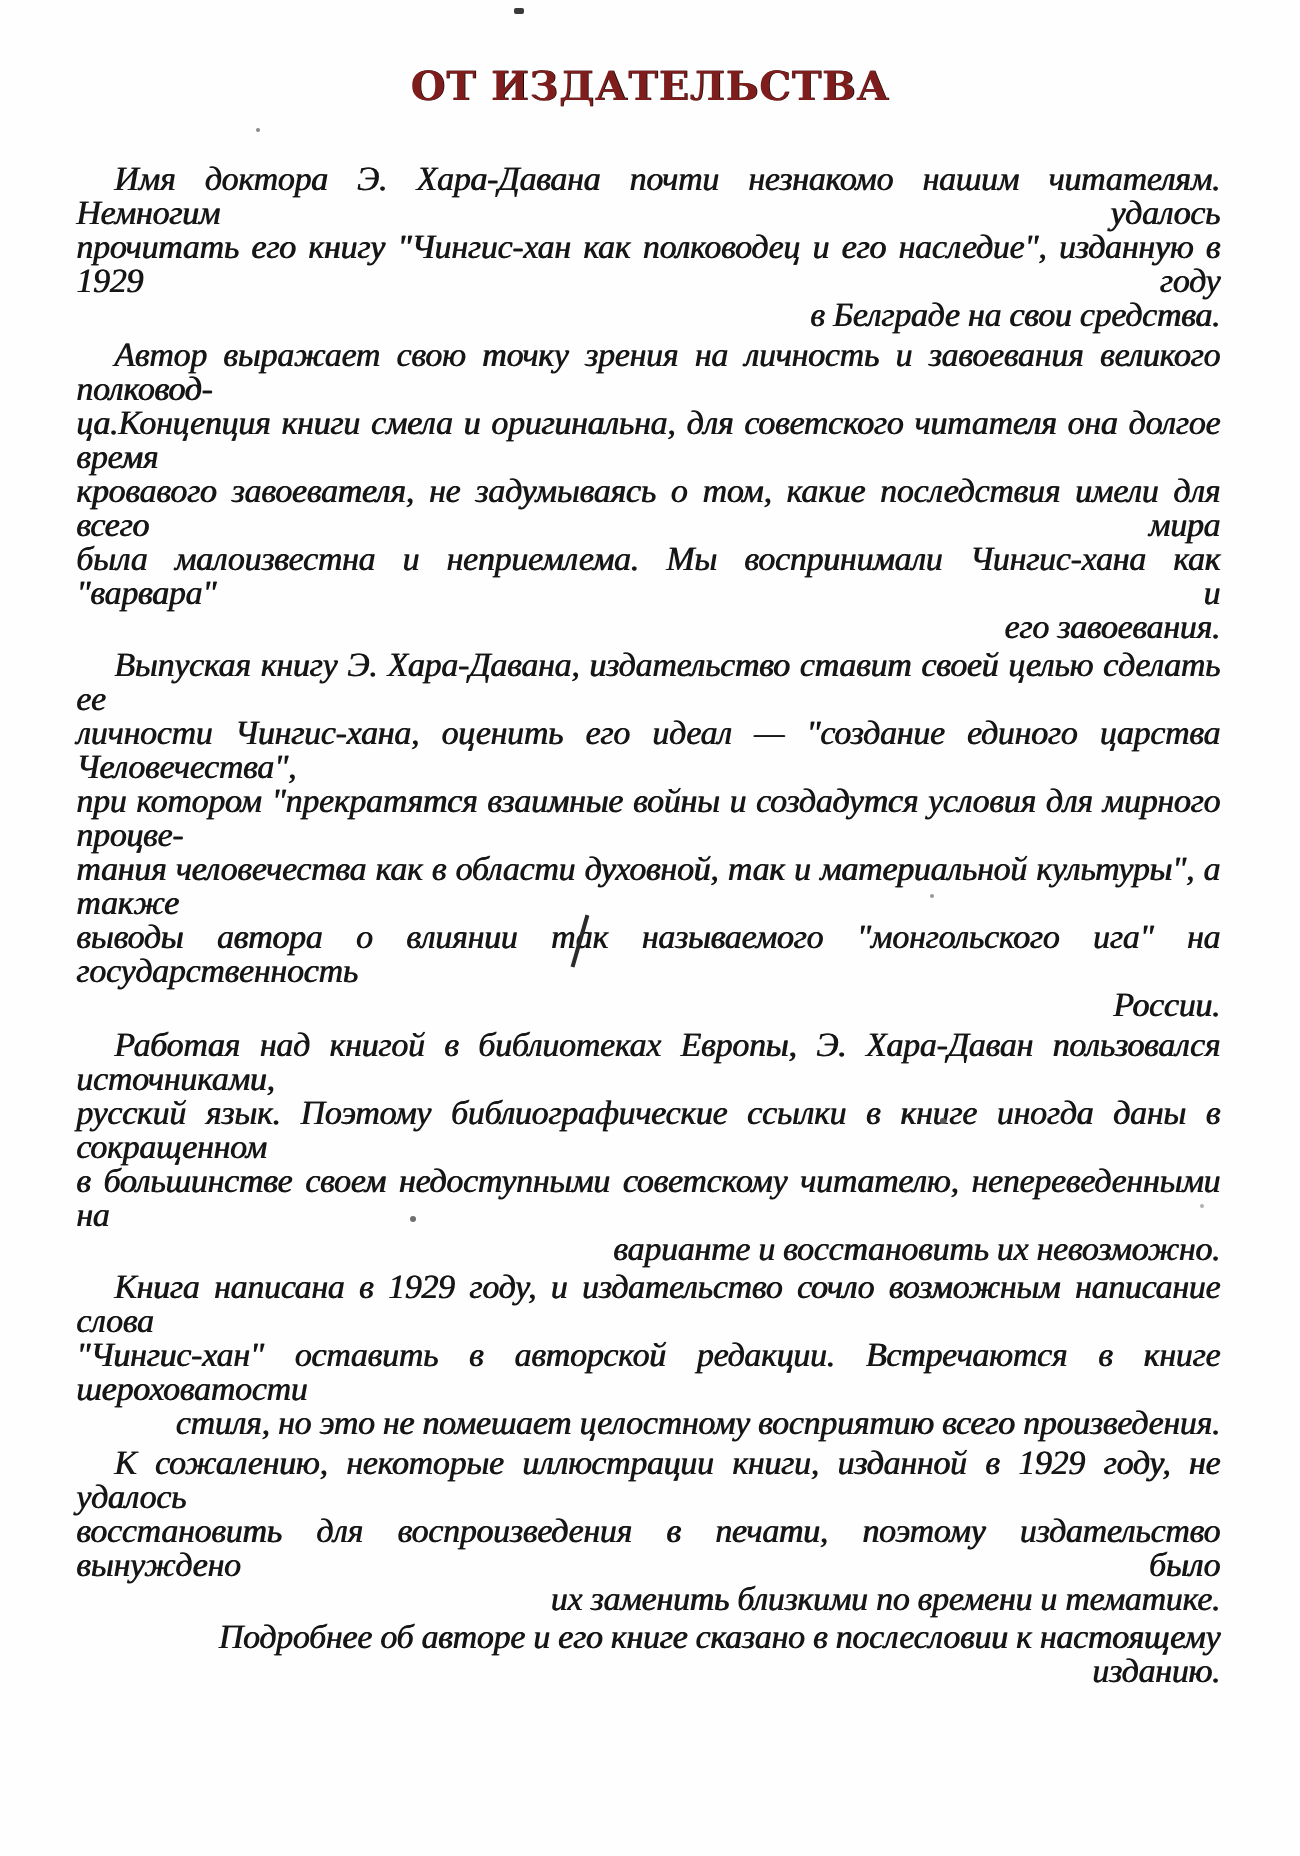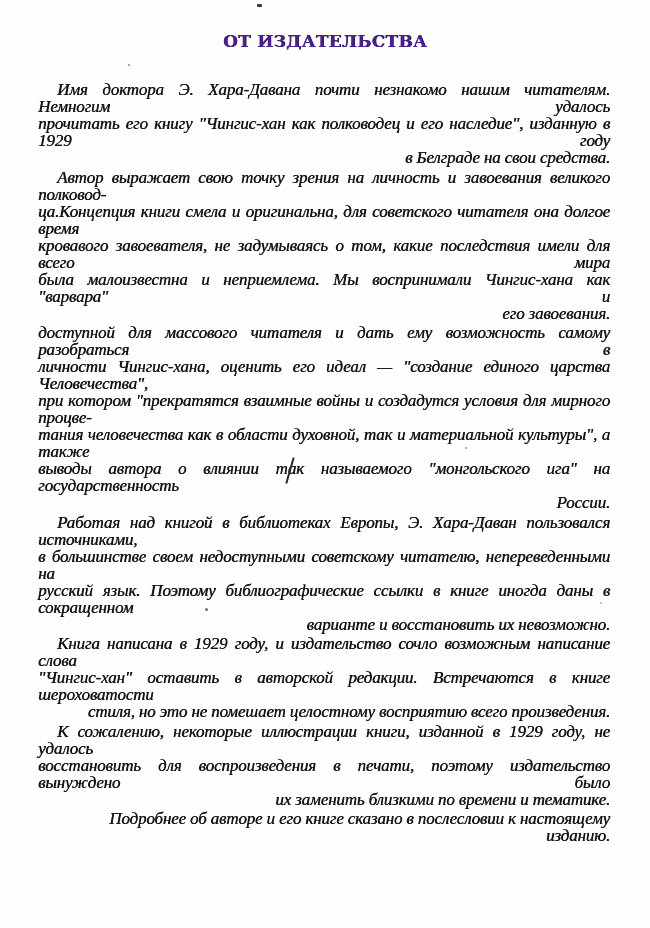--- a/index.html
+++ b/index.html
@@ -14,23 +14,23 @@
   }
   .title {
     position: absolute;
     top: 31px;
     left: 0;
     width: 100%;
     margin: 0;
     text-align: center;
     font-family: "DejaVu Serif", serif;
     font-weight: bold;
-    font-size: 17px;
+    font-size: 20px;
     letter-spacing: 0.3px;
-    color: #4c1d95;
+    color: #7f1d1d;
     text-shadow: 0.4px 0 0 #101010;
   }
   .body-text {
     position: absolute;
     left: 38px;
     top: 81px;
     width: 572px;
     font-family: Liberation Serif, serif;
     font-style: italic;
     font-size: 17px;
@@ -76,32 +76,32 @@
 
     <div class="para">
       <div class="line j ind">Автор выражает свою точку зрения на личность и завоевания великого полковод-</div>
       <div class="line j">ца.Концепция книги смела и оригинальна, для советского читателя она долгое время</div>
       <div class="line j">кровавого завоевателя, не задумываясь о том, какие последствия имели для всего мира</div>
       <div class="line j">была малоизвестна и неприемлема. Мы воспринимали Чингис-хана как "варвара" и</div>
       <div class="line">его завоевания.</div>
     </div>
 
     <div class="para">
-      <div class="line j">доступной для массового читателя и дать ему возможность самому разобраться в</div>
+      <div class="line j ind">Выпуская книгу Э. Хара-Давана, издательство ставит своей целью сделать ее</div>
       <div class="line j">личности Чингис-хана, оценить его идеал — "создание единого царства Человечества",</div>
       <div class="line j">при котором "прекратятся взаимные войны и создадутся условия для мирного процве-</div>
       <div class="line j">тания человечества как в области духовной, так и материальной культуры", а также</div>
       <div class="line j">выводы автора о влиянии так называемого "монгольского ига" на государственность</div>
       <div class="line">России.</div>
     </div>
 
     <div class="para">
       <div class="line j ind">Работая над книгой в библиотеках Европы, Э. Хара-Даван пользовался источниками,</div>
+      <div class="line j">русский язык. Поэтому библиографические ссылки в книге иногда даны в сокращенном</div>
       <div class="line j">в большинстве своем недоступными советскому читателю, непереведенными на</div>
-      <div class="line j">русский язык. Поэтому библиографические ссылки в книге иногда даны в сокращенном</div>
       <div class="line">варианте и восстановить их невозможно.</div>
     </div>
 
     <div class="para">
       <div class="line j ind">Книга написана в 1929 году, и издательство сочло возможным написание слова</div>
       <div class="line j">"Чингис-хан" оставить в авторской редакции. Встречаются в книге шероховатости</div>
       <div class="line">стиля, но это не помешает целостному восприятию всего произведения.</div>
     </div>
 
     <div class="para">

